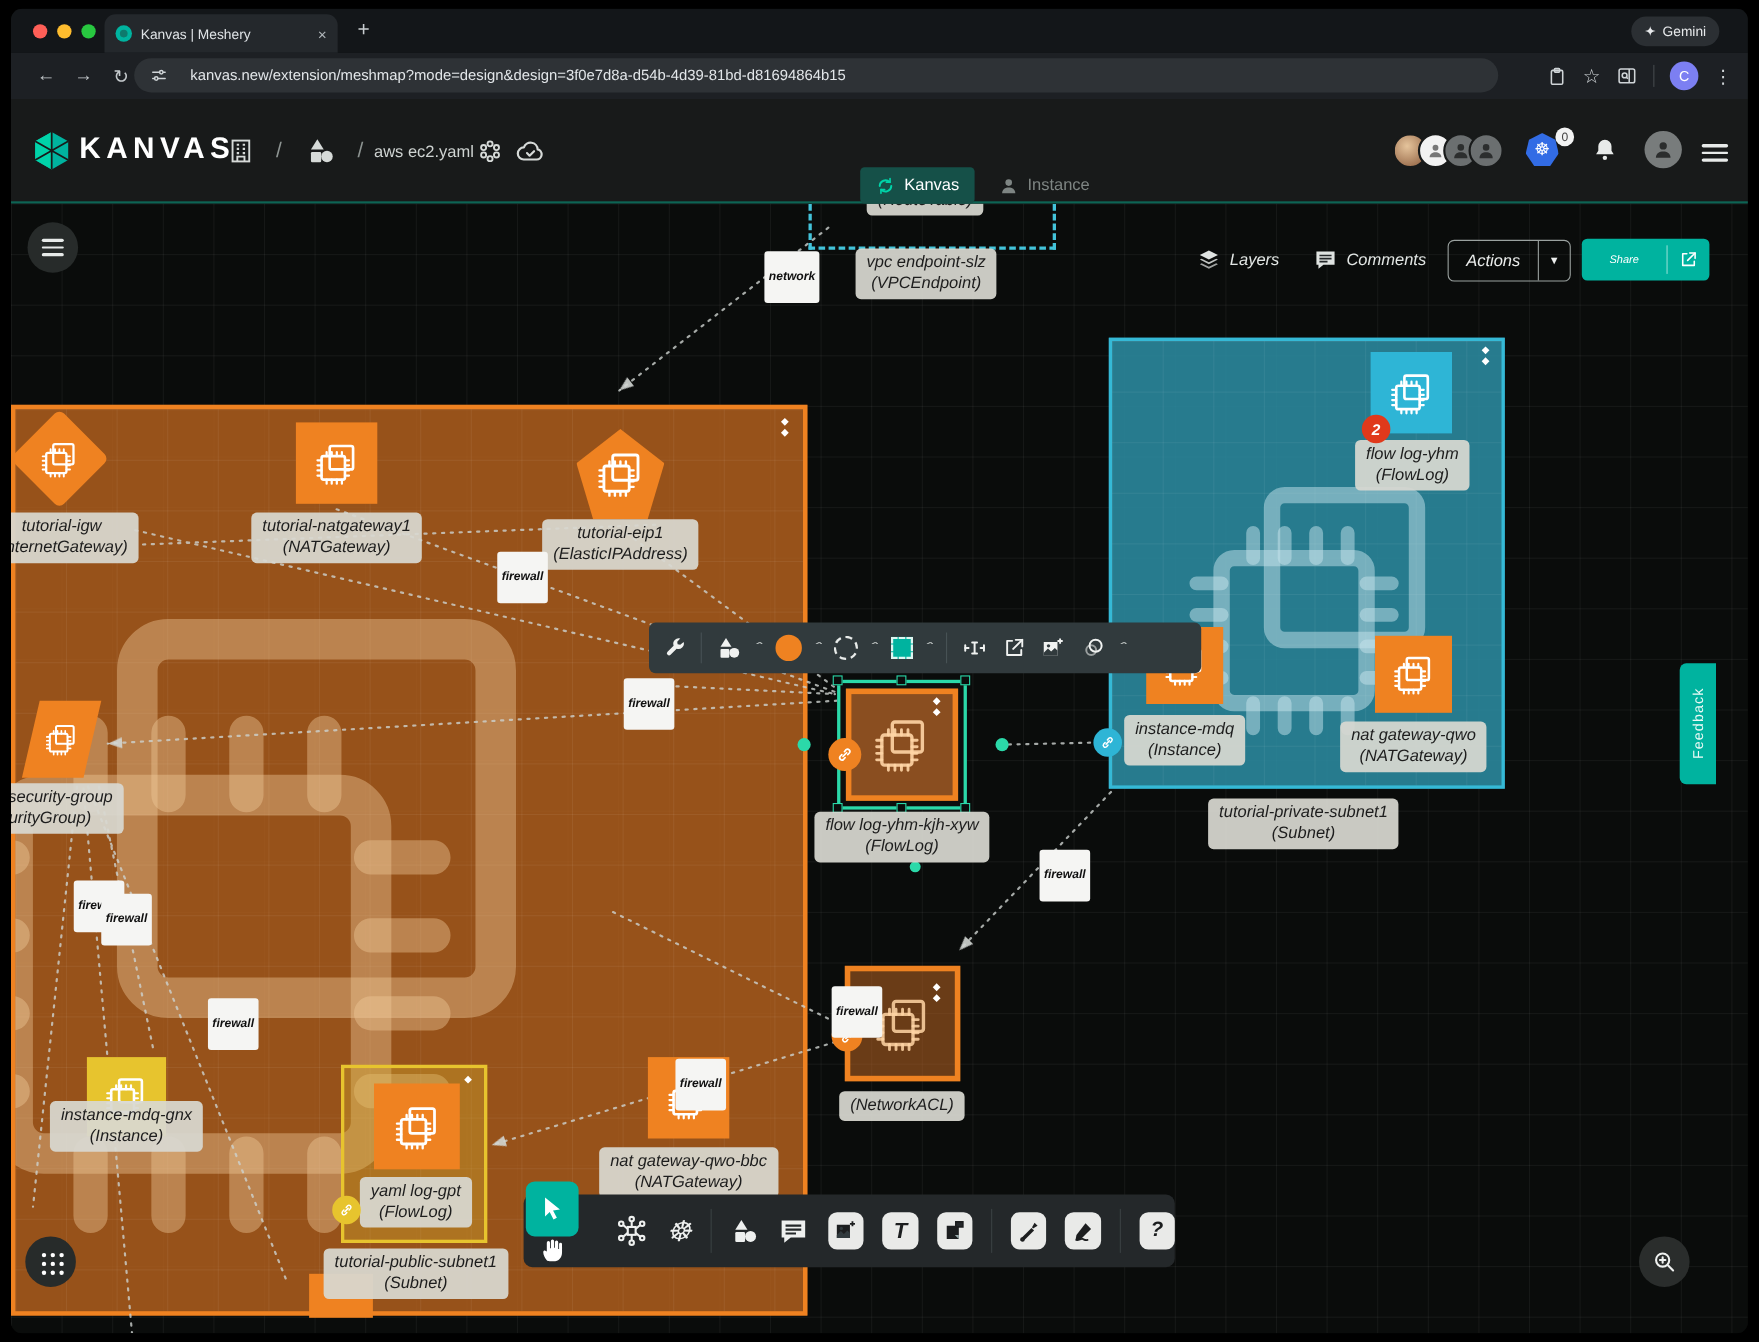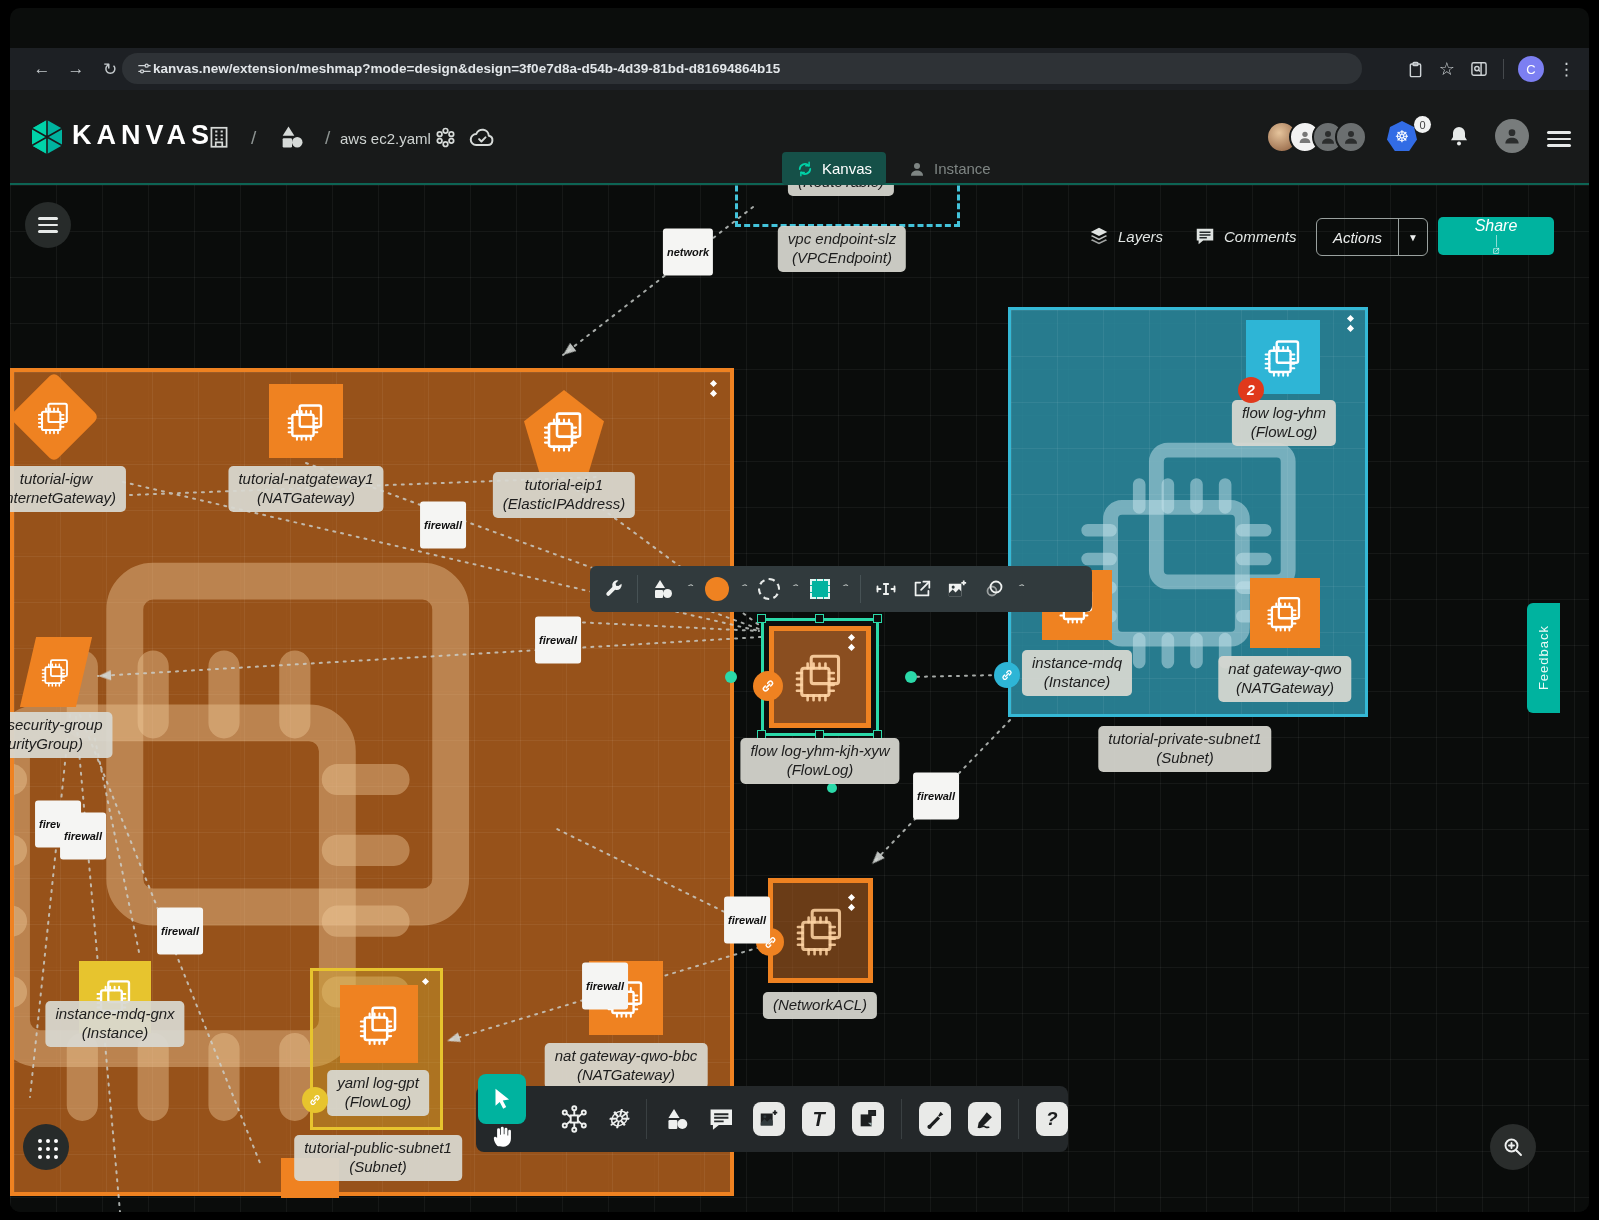--- a/index.html
+++ b/index.html
@@ -11,21 +11,21 @@
   .tl { position:absolute; top:14px; width:13px; height:13px; border-radius:50%; }
   .tab { position:absolute; left:85px; top:5px; width:212px; height:35px; background:#24282c; border-radius:10px 10px 0 0; display:flex; align-items:center; padding:0 10px; gap:8px; }
   .tab-title { color:#dfe3e6; font-size:12.5px; flex:1; white-space:nowrap; overflow:hidden; }
   .favicon { width:15px; height:15px; border-radius:50%; background:#00b39f; position:relative; flex:none; }
   .favicon::after{ content:""; position:absolute; inset:4px; border-radius:50%; background:#0e7a6d; }
   .tab-close { color:#aeb4b8; font-size:14px; cursor:default; }
   .newtab { position:absolute; left:315px; top:9px; color:#c7cccf; font-size:19px; }
   .gemini { position:absolute; right:26px; top:7px; height:27px; background:#2b2f33; border-radius:14px; color:#e8eaec; font-size:12.5px; display:flex; align-items:center; gap:6px; padding:0 12px; }
   .addrbar { position:absolute; left:0; top:40px; width:100%; height:42px; background:#1d2024; display:flex; align-items:center; }
   .navic { color:#c3c8cb; font-size:17px; width:32px; text-align:center; }
-  .urlpill { position:absolute; left:112px; top:5px; width:1240px; height:31px; background:#2e3236; border-radius:16px; display:flex; align-items:center; padding:0 14px; gap:0;font-weight:bold; }
+  .urlpill { position:absolute; left:112px; top:5px; width:1240px; height:31px; background:#2e3236; border-radius:16px; display:flex; align-items:center; padding:0 14px; gap:20px; }
   .url { color:#e2e6e9; font-size:13.5px; white-space:nowrap; overflow:hidden; }
   .addr-right { position:absolute; right:14px; top:0; height:42px; display:flex; align-items:center; gap:14px; }
   .avatarC { width:26px; height:26px; border-radius:50%; background:#7c7ff2; color:#fff; font-size:13px; display:flex; align-items:center; justify-content:center; }
   .ico { color:#cfd4d7; }
 
   
   .appheader { position:absolute; left:0; top:82px; width:100%; height:95px; background:#181a1a; border-bottom:2px solid #0d6454; z-index:40; }
   .brand { position:absolute; left:62px; top:30px; color:#fff; font-size:27px; font-weight:bold; letter-spacing:5px; }
   .crumb { color:#cfd4d2; font-size:15px; }
   .slash { color:#8d9492; font-size:19px; }
@@ -60,39 +60,39 @@
   .fill-cyan { background:#2eb5d6; }
   .diamond { transform:rotate(45deg); border-radius:6px; }
   .diamond svg { transform:rotate(-45deg); }
   .pent { clip-path:polygon(50% 0,100% 38%,81% 100%,19% 100%,0 38%); }
   .para { transform:skewX(-13deg); }
   .para svg { transform:skewX(13deg); }
 
   .node-label { position:absolute; z-index:4; transform:translateX(-50%); background:rgba(216,216,209,.93); color:#1d1d1d; border-radius:5px; padding:4px 10px; text-align:center; font-size:15px; line-height:1.25; white-space:nowrap; }
   .node-label span { display:block; }
   .node-label span:empty { display:none; }
-  .edge-label { position:absolute; z-index:5; transform:translate(-50%,-50%); background:#f5f5f3; color:#101010; border-radius:3px; font-size:11px; font-weight:bold; padding:16px 4px; line-height:15px; }
+  .edge-label { position:absolute; z-index:5; transform:translate(-50%,-50%); background:#f5f5f3; color:#101010; border-radius:3px; font-size:11px; font-weight:bold; padding:16px 4px; line-height:15px;margin-left:32px; }
 
   .selframe { position:absolute; z-index:3; border:3px solid #2bd9a9; background:#0c0f0e; }
   .selinner { position:absolute; inset:5px; border:5px solid #ef8221; background:#8a4e20; display:flex; align-items:center; justify-content:center; color:rgba(255,213,165,.9); }
   .selinner svg { width:62%; height:62%; }
   .handle { position:absolute; z-index:4; width:9px; height:9px; background:#0b0d0c; border:1.5px solid #2bd9a9; }
   .tealdot { position:absolute; z-index:4; width:12px; height:12px; border-radius:50%; background:#2bd9a9; }
   .linkbadge { position:absolute; z-index:5; border-radius:50%; display:flex; align-items:center; justify-content:center; color:#fff; }
   .acl { position:absolute; z-index:3; border:5px solid #ef8221; background:rgba(186,100,35,.55); display:flex; align-items:center; justify-content:center; color:rgba(255,213,165,.85); }
   .acl svg { width:60%; height:60%; }
   .gptbox { position:absolute; z-index:3; border:3px solid #e7c42e; background:rgba(216,178,48,.35); }
   .rmark { position:absolute; z-index:6; width:5px; height:5px; background:#fff; transform:rotate(45deg); box-shadow:7px 7px 0 #fff; }
   .redbadge { position:absolute; z-index:6; width:26px; height:26px; border-radius:50%; background:#e0391b; color:#fff; font-size:14px; font-weight:bold; display:flex; align-items:center; justify-content:center; }
   .routesel { position:absolute; left:725px; top:-35px; width:225px; height:77px; border:3px dashed #43c3da; border-top:none; z-index:2; }
 
   
   .cvtop { position:absolute; z-index:8; display:flex; align-items:center; color:#e2e6e4; font-size:15px; }
   .actions { position:absolute; left:1306px; top:33px; width:112px; height:38px; border:1.5px solid #9aa19f; border-radius:6px; display:flex; align-items:center; z-index:8; color:#eceeed; font-size:15px; }
-  .share { position:absolute; left:1428px; top:32px; width:116px; height:38px; background:#00b39f; border-radius:5px; display:flex; align-items:center; z-index:8; color:#fff; font-size:16px;flex-direction:column; }
+  .share { position:absolute; left:1428px; top:32px; width:116px; height:38px; background:#00b39f; border-radius:5px; display:flex; align-items:center; z-index:8; color:#fff; font-size:10px; }
   .roundbtn { position:absolute; border-radius:50%; background:#272b2a; display:flex; align-items:center; justify-content:center; color:#e8ebea; z-index:9; }
 
   
   .ftoolbar { position:absolute; left:580px; top:381px; width:502px; height:46px; background:#313a3d; border-radius:6px; z-index:7; display:flex; align-items:center; padding:0 12px; gap:13px; color:#f0f2f1; }
   .ft-sep { width:1px; height:28px; background:#47525573; background:#475255; }
   .chev { font-size:11px; color:#cdd3d1; transform:scaleX(1.6); }
   .odot { width:24px; height:24px; border-radius:50%; background:#ef8221; }
   .dcircle { width:22px; height:22px; border-radius:50%; border:2.5px dashed #e8ebea; }
   .tsq { width:20px; height:20px; background:#00b39f; border:2px dashed #dff5f1; }
 
@@ -241,20 +241,35 @@
     <symbol id="logo" viewBox="0 0 38 38">
       <polygon points="19,2 34,10.5 34,27.5 19,36 4,27.5 4,10.5" fill="#00b39f"></polygon>
       <polygon points="19,2 4,10.5 4,27.5 19,36 19,19" fill="#00d3a9"></polygon>
       <path d="M19 2v34M4 10.5L34 27.5M34 10.5L4 27.5" stroke="#181a1a" stroke-width="1.6" fill="none"></path>
     </symbol>
   </defs>
 </svg>
 
 <div class="window">
 
+  <div class="tabbar">
+    <div class="tl" style="left:20px;background:#ff5f57"></div>
+    <div class="tl" style="left:42px;background:#febc2e"></div>
+    <div class="tl" style="left:64px;background:#28c840"></div>
+    <div class="tab">
+      <div class="favicon"></div>
+      <div class="tab-title">Kanvas | Meshery</div>
+      <div class="tab-close">×</div>
+    </div>
+    <div class="newtab">+</div>
+    <div class="gemini">
+      <span>✦</span>
+      <span>Gemini</span>
+    </div>
+  </div>
 
   <div class="addrbar">
     <div class="navic" style="position:absolute;left:16px">←</div>
     <div class="navic" style="position:absolute;left:50px">→</div>
     <div class="navic" style="position:absolute;left:84px">↻</div>
     <div class="urlpill">
       <svg width="17" height="17" class="ico">
           <use href="#sliders"></use>
         </svg>
       <div class="url">kanvas.new/extension/meshmap?mode=design&amp;design=3f0e7d8a-d54b-4d39-81bd-d81694864b15</div>

